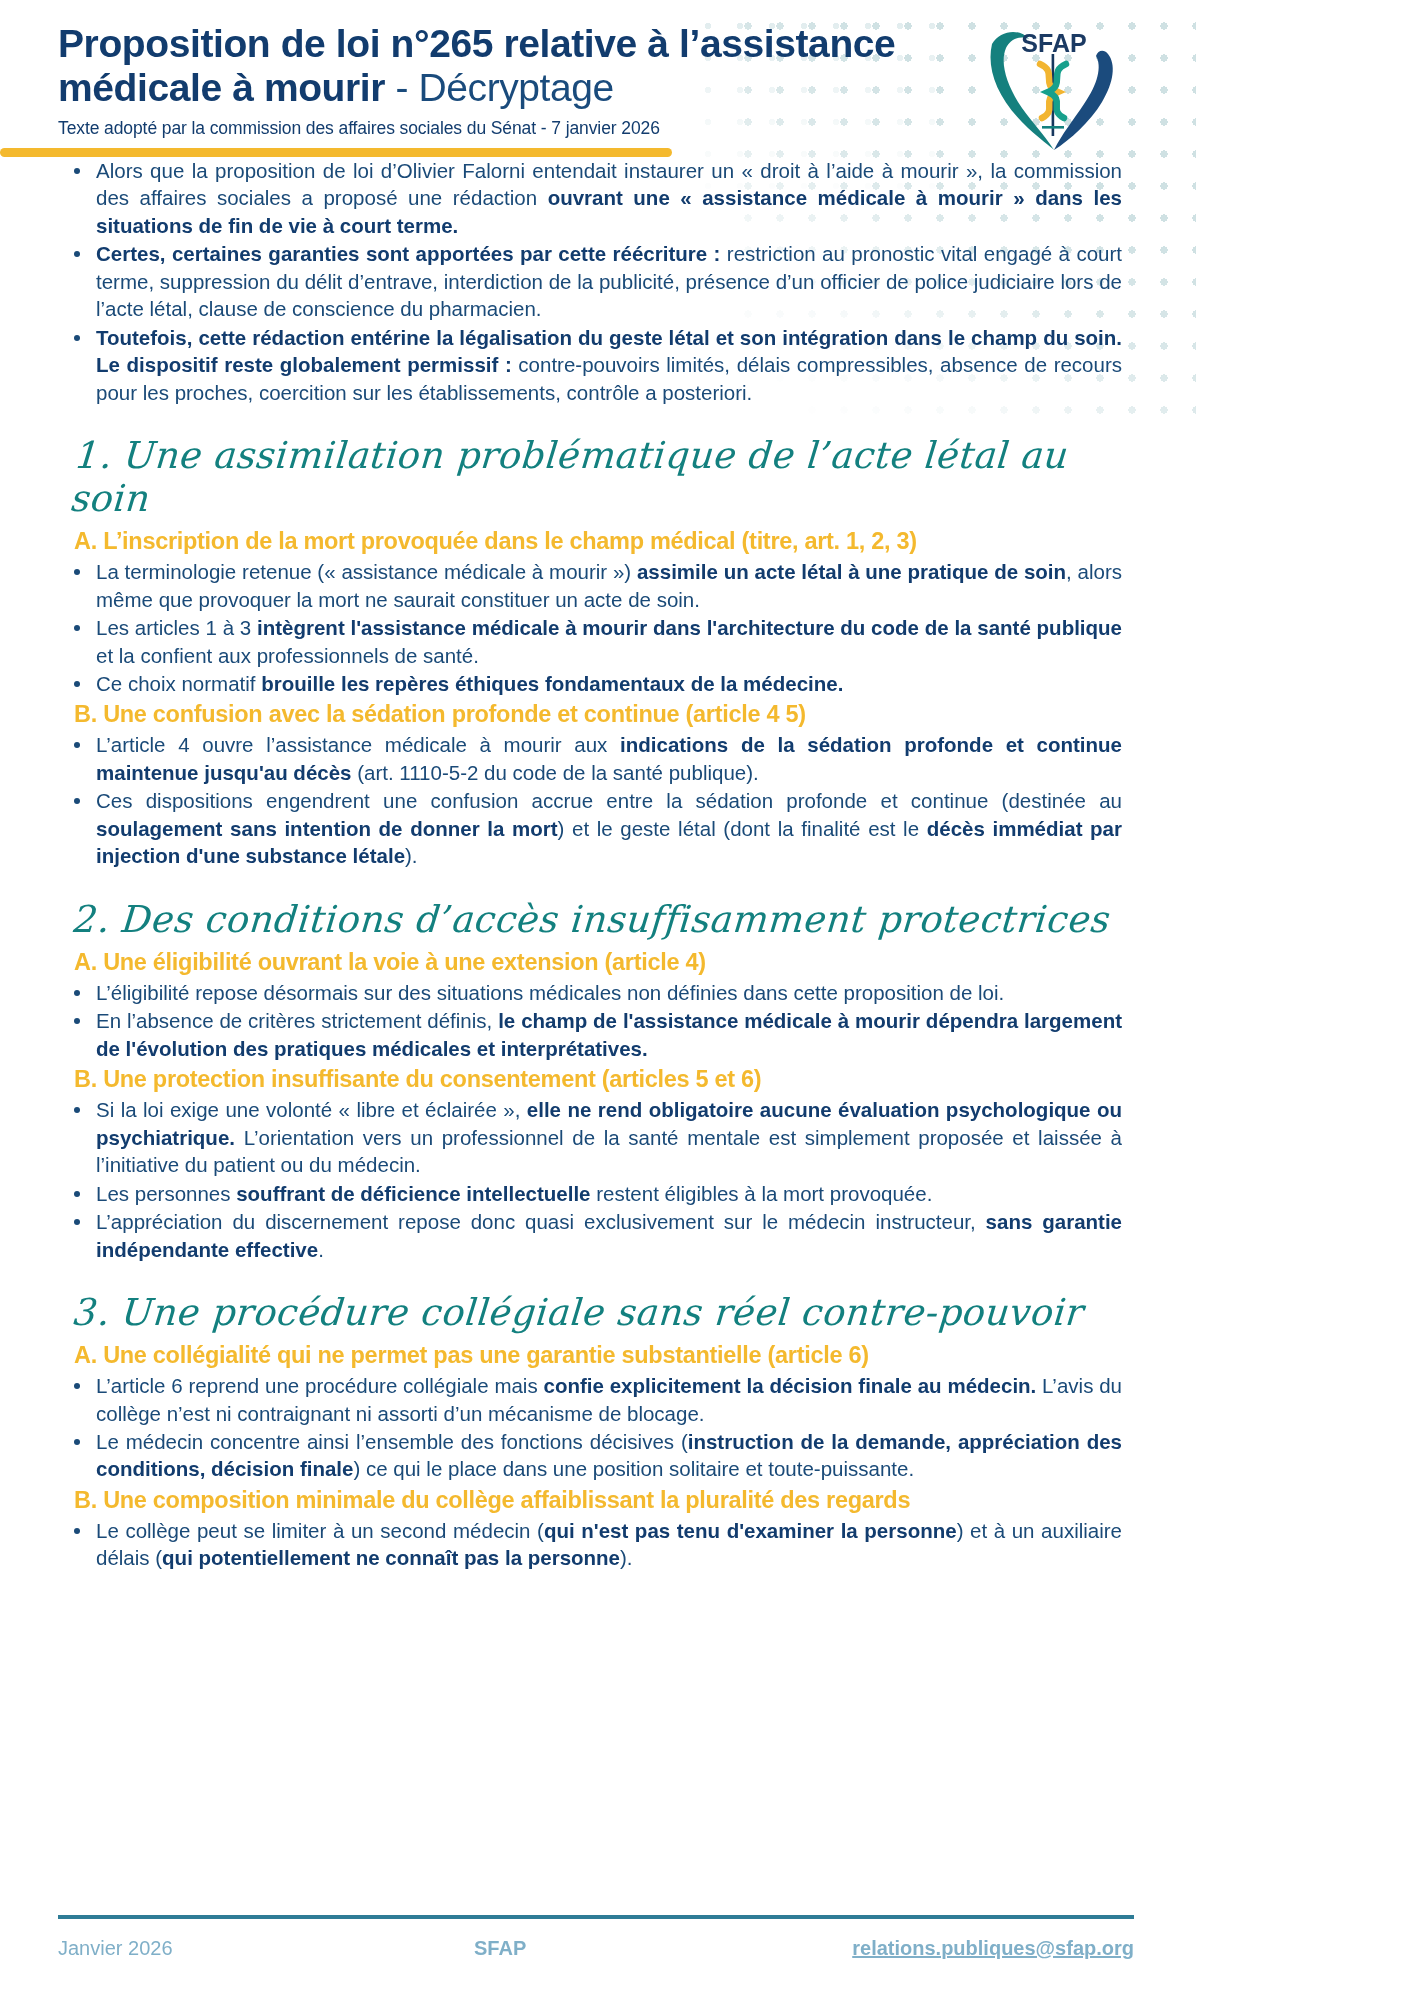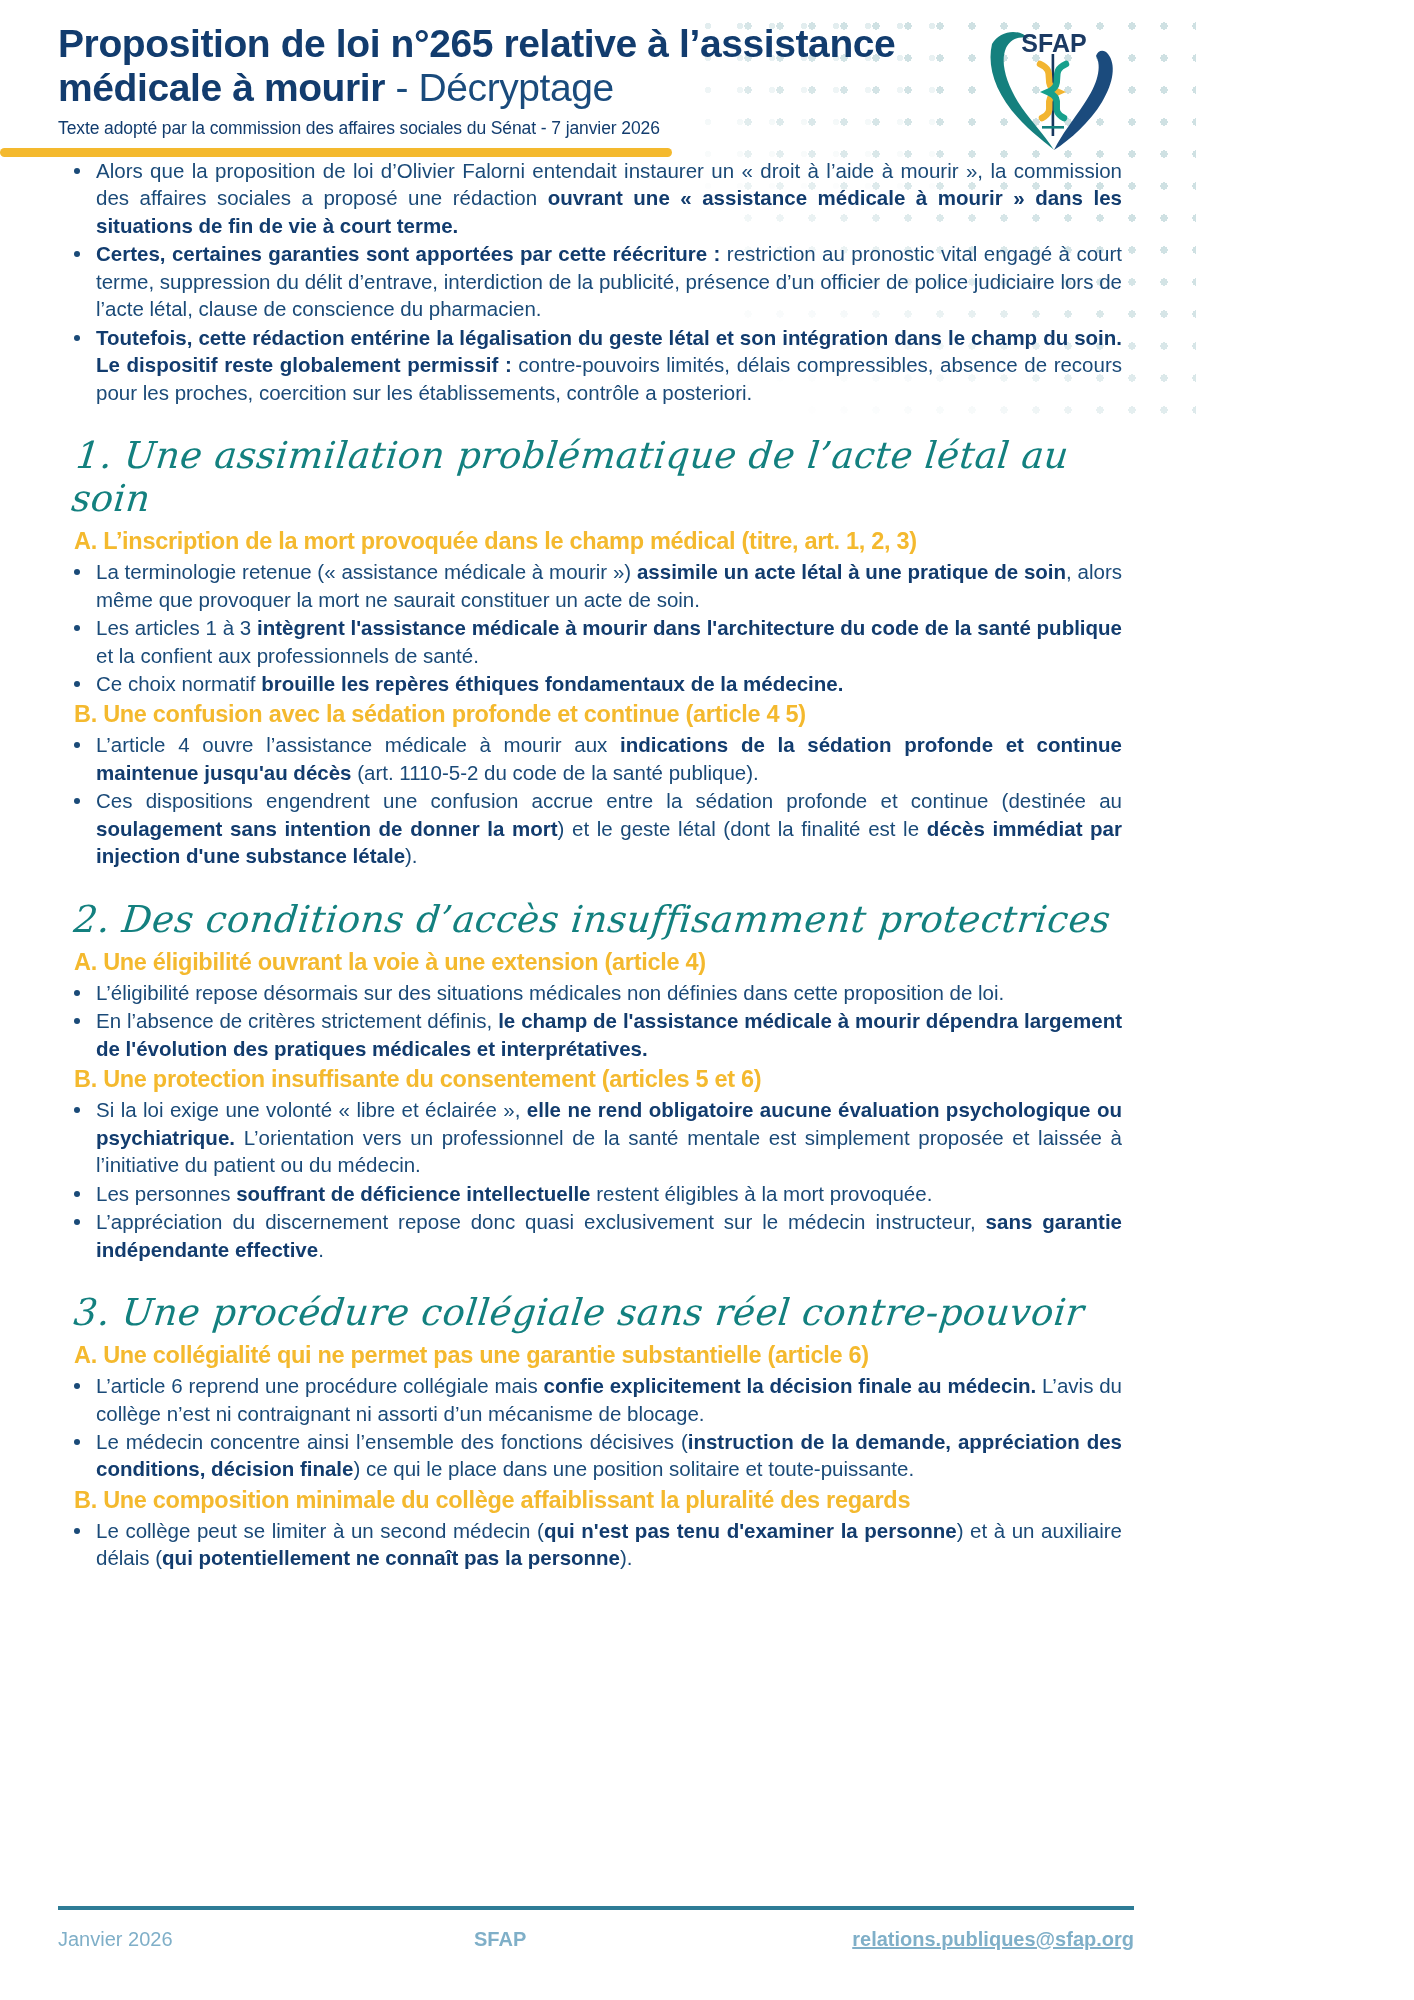--- a/index.html
+++ b/index.html
@@ -114,21 +114,21 @@
     font-weight:bold;
     font-size:23.5px;
     margin:4px 0 3px 16px;
     letter-spacing:-0.3px;
   }
   .blk{margin-bottom:2px;}
 
   
   .footer{
     position:absolute;
-    left:58px;right:62px;bottom:49px;
+    left:58px;right:62px;bottom:40px;
     z-index:2;
   }
   .footer .line{height:4px;background:#2E7C96;margin-bottom:18px;}
   .footer .row{
     display:flex;
     align-items:center;
     font-size:20px;
     font-weight:bold;
     color:#7FAFC8;
   }

